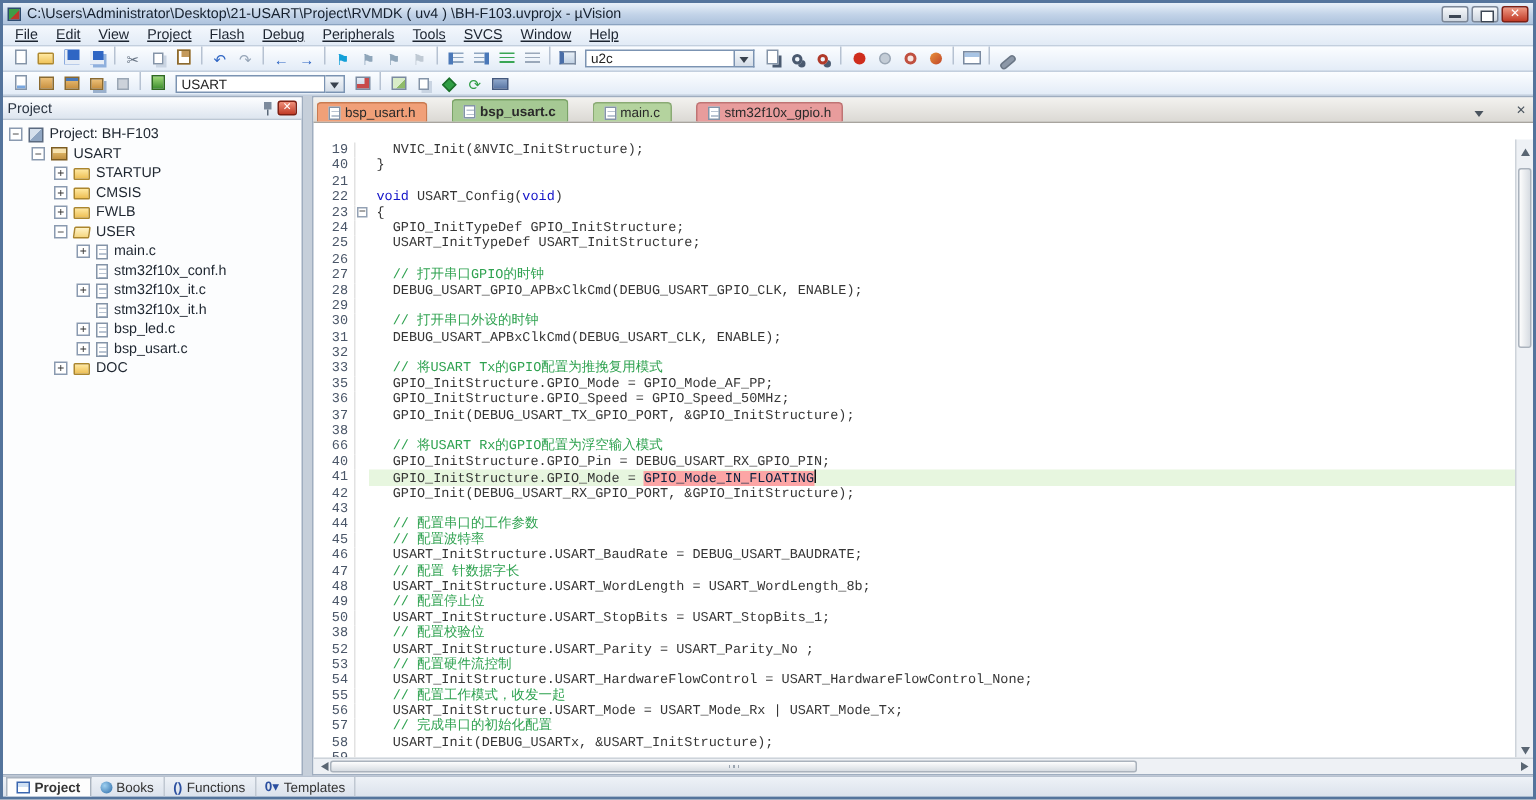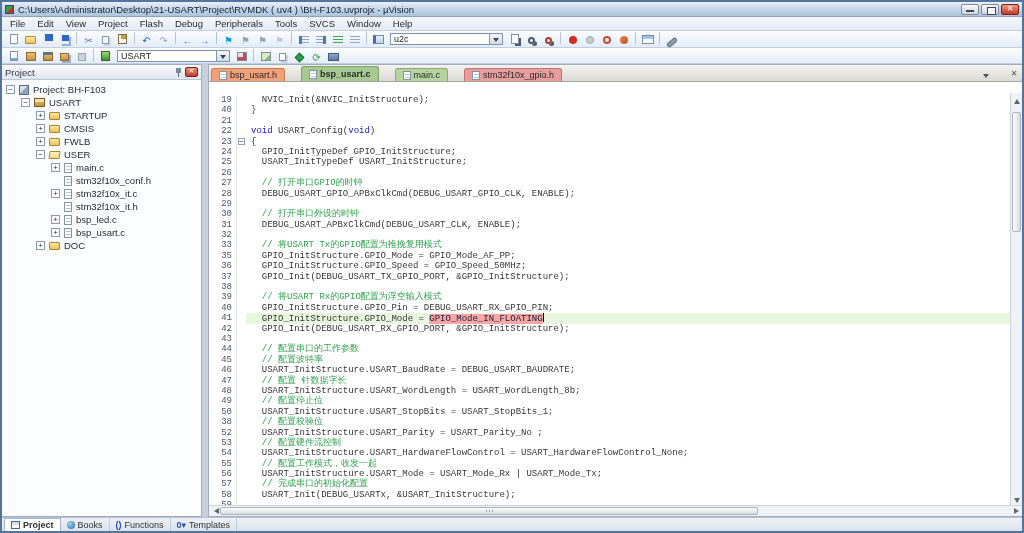--- a/index.html
+++ b/index.html
@@ -14,21 +14,21 @@
   .winbtns{display:flex;gap:2px;}
   .wbtn{width:18px;height:11px;border:1px solid #7c8797;border-radius:2px;background:linear-gradient(#f7f9fb,#cdd5df);
         position:relative;padding:0;cursor:default;}
   .wbtn.close{background:linear-gradient(#ef9a84,#c23c28);border-color:#7e2014;}
   .wbtn.min::after{content:"";position:absolute;left:4px;right:4px;bottom:2px;height:2px;background:#3c4654;}
   .wbtn.rest::after{content:"";position:absolute;left:5px;top:2px;width:7px;height:6px;border:1px solid #3c4654;background:#fff;}
   .wbtn.close::after{content:"\2715";position:absolute;left:0;right:0;top:-1px;text-align:center;font-size:8px;color:#fff;}
   
   .menubar{height:14px;display:flex;align-items:center;background:linear-gradient(#f4f8fd,#e2ebf6);
            border-bottom:1px solid #c3cfde;padding-left:2px;}
-  .menu-item{font-size:9.5px;color:#1c2430;padding:0 6px;}
+  .menu-item{font-size:9.5px;color:#1c2430;padding:0 6px;text-decoration:underline;}
   
   .toolbar{display:flex;align-items:center;background:linear-gradient(#fbfdff,#e3ecf7);border-bottom:1px solid #c3cfde;padding:0 3px;}
   .tb1{height:17px;} .tb2{height:16px;}
   .tbtn{border:0;background:transparent;padding:0;margin:0 1px;cursor:default;}
   .gi{display:inline-flex;width:15px;height:13px;align-items:center;justify-content:center;font-size:10px;line-height:13px;}
   .tsep{width:1px;height:12px;background:#b6c2d2;margin:0 3px;display:inline-block;}
   .combo{display:inline-flex;align-items:center;margin:0 3px;}
   .combo input{width:100px;height:12px;border:1px solid #7b93b2;font:9px "Liberation Sans",sans-serif;padding:0 3px;background:#fff;color:#222;}
   .combo .drop{width:13px;height:12px;border:1px solid #7b93b2;border-left:0;background:linear-gradient(#f4f7fa,#d4dde8);position:relative;padding:0;}
   .combo .drop::after{content:"";position:absolute;left:3px;top:4px;border:3px solid transparent;border-top:4px solid #39424e;}
@@ -434,21 +434,21 @@
               <span class="lnum">37</span>
               <span class="lfold"></span>
               <span class="lcode"><span class="seg-c">  GPIO_Init(DEBUG_USART_TX_GPIO_PORT, &amp;GPIO_InitStructure);</span></span>
             </div>
             <div class="lrow">
               <span class="lnum">38</span>
               <span class="lfold"></span>
               <span class="lcode"></span>
             </div>
             <div class="lrow">
-              <span class="lnum">39</span>
+              <span class="lnum">66</span>
               <span class="lfold"></span>
               <span class="lcode"><span class="seg-c">  </span><span class="seg-m">// 将USART Rx的GPIO配置为浮空输入模式</span></span>
             </div>
             <div class="lrow">
               <span class="lnum">40</span>
               <span class="lfold"></span>
               <span class="lcode"><span class="seg-c">  GPIO_InitStructure.GPIO_Pin = DEBUG_USART_RX_GPIO_PIN;</span></span>
             </div>
             <div class="lrow hl">
               <span class="lnum">41</span>

